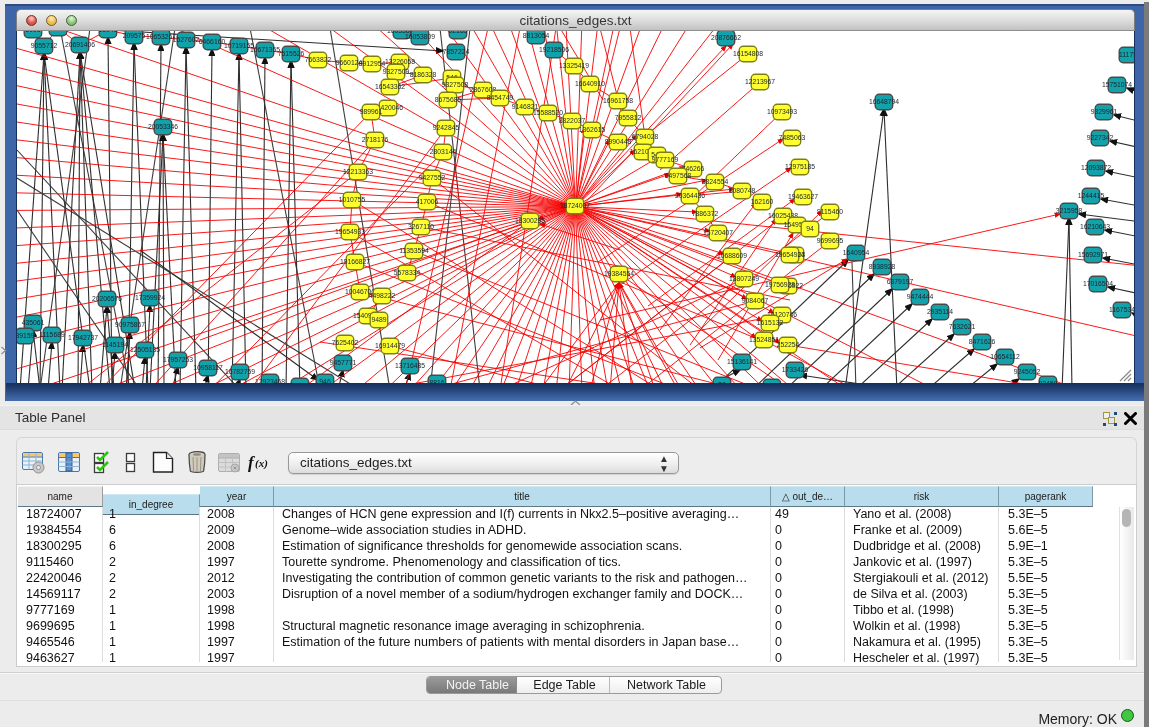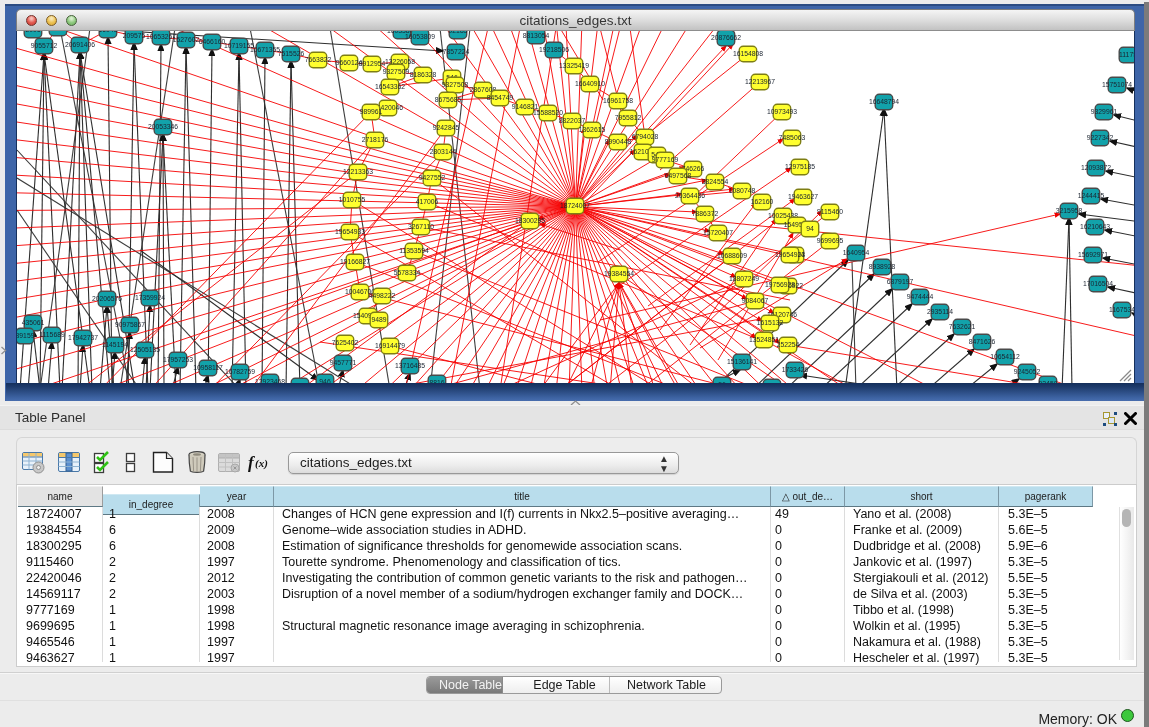--- a/index.html
+++ b/index.html
@@ -64,21 +64,21 @@
 
 #vsb { left:1119px; top:507px; width:15px; height:153px;
   background:linear-gradient(90deg,#ffffff,#f2f2f2 60%,#e9e9e9); border-left:1px solid #e0e0e0;}
 #vsb .thumb { position:absolute; left:2px; top:2px; width:9px; height:18px; border-radius:5px; background:#b5b5b5; }
 
 #div2 { left:0; top:672px; width:1145px; height:2px; background:#d0d0d0; border-bottom:1px solid #f7f7f7;}
 #tabs { left:426px; top:676px; width:296px; height:18px; border:1px solid #9a9a9a;
   border-radius:4px; background:linear-gradient(#ffffff,#eeeeee); overflow:hidden;
   font-size:12.5px; color:#1c1c1c; }
 #tabs div { position:absolute; top:0; height:18px; line-height:17px; text-align:center; }
-#tab1 { left:0; width:76px; background:linear-gradient(#9a9a9a,#757575); color:#f3f3f3;
+#tab1 { left:0; width:90px; background:linear-gradient(#9a9a9a,#757575); color:#f3f3f3;
   border-right:1px solid #8a8a8a;padding-left:12px;}
 #tab2 { left:93px; width:90px; border-right:1px solid #bbb; }
 #tab3 { left:183px; width:113px; }
 #status { left:0; top:700px; width:1145px; height:27px; background:#ececec; border-top:1px solid #e0e0e0;}
 #mem { position:absolute; right:28px; top:10px; font-size:14px; color:#222; }
 #memdot { position:absolute; right:11px; top:8px; width:13px; height:13px; border-radius:50%;
   background:#3dc83d; border:1.5px solid #1e551e; }
 svg text { user-select:none; }
 </style></head>
 <body>
@@ -781,21 +781,21 @@
   </svg>
   <div id="combo">citations_edges.txt<div class="arr">▲<br>▼</div></div>
 </div>
 <div class="abs" id="tbl">
   <div id="thead">
     <div class="th" style="left:0;width:85px;background:#e3e3e3;border-top:1px solid #f0f0f0;border-right:1px solid #9c9c9c;">name</div>
     <div class="th" style="left:85px;width:97px;margin-top:8px;">in_degree</div>
     <div class="th" style="left:182px;width:74px;">year</div>
     <div class="th" style="left:256px;width:497px;">title</div>
     <div class="th" style="left:753px;width:74px;">△ out_de…</div>
-    <div class="th" style="left:827px;width:154px;">short</div>
+    <div class="th" style="left:827px;width:154px;">risk</div>
     <div class="th" style="left:981px;width:94px;">pagerank</div>
   </div>
   <div id="tbody">
 <div class="tr">
         <div class="c0">18724007</div>
         <div class="c1">1</div>
         <div class="c2">2008</div>
         <div class="c3">Changes of HCN gene expression and I(f) currents in Nkx2.5–positive averaging…</div>
         <div class="c4">49</div>
         <div class="c5">Yano et al. (2008)</div>
@@ -810,21 +810,21 @@
         <div class="c5">Franke et al. (2009)</div>
         <div class="c6">5.6E–5</div>
       </div>
 <div class="tr">
         <div class="c0">18300295</div>
         <div class="c1">6</div>
         <div class="c2">2008</div>
         <div class="c3">Estimation of significance thresholds for genomewide association scans.</div>
         <div class="c4">0</div>
         <div class="c5">Dudbridge et al. (2008)</div>
-        <div class="c6">5.9E–6</div>
+        <div class="c6">5.9E–1</div>
       </div>
 <div class="tr">
         <div class="c0">9115460</div>
         <div class="c1">2</div>
         <div class="c2">1997</div>
         <div class="c3">Tourette syndrome. Phenomenology and classification of tics.</div>
         <div class="c4">0</div>
         <div class="c5">Jankovic et al. (1997)</div>
         <div class="c6">5.3E–5</div>
       </div>
@@ -853,29 +853,30 @@
         <div class="c4">0</div>
         <div class="c5">Tibbo et al. (1998)</div>
         <div class="c6">5.3E–5</div>
       </div>
 <div class="tr">
         <div class="c0">9699695</div>
         <div class="c1">1</div>
         <div class="c2">1998</div>
         <div class="c3">Structural magnetic resonance image averaging in schizophrenia.</div>
         <div class="c4">0</div>
-        <div class="c5">Wolkin et al. (1995)</div>
+        <div class="c5">Wolkin et al. (1998)</div>
         <div class="c6">5.3E–5</div>
       </div>
 <div class="tr">
         <div class="c0">9465546</div>
         <div class="c1">1</div>
         <div class="c2">1997</div>
+        <div class="c3">Estimation of the future numbers of patients with mental disorders in Japan base…</div>
         <div class="c4">0</div>
-        <div class="c5">Nakamura et al. (1988)</div>
+        <div class="c5">Nakamura et al. (1995)</div>
         <div class="c6">5.3E–5</div>
       </div>
 <div class="tr">
         <div class="c0">9463627</div>
         <div class="c1">1</div>
         <div class="c2">1997</div>
         <div class="c4">0</div>
         <div class="c5">Hescheler et al. (1997)</div>
         <div class="c6">5.3E–5</div>
       </div>

